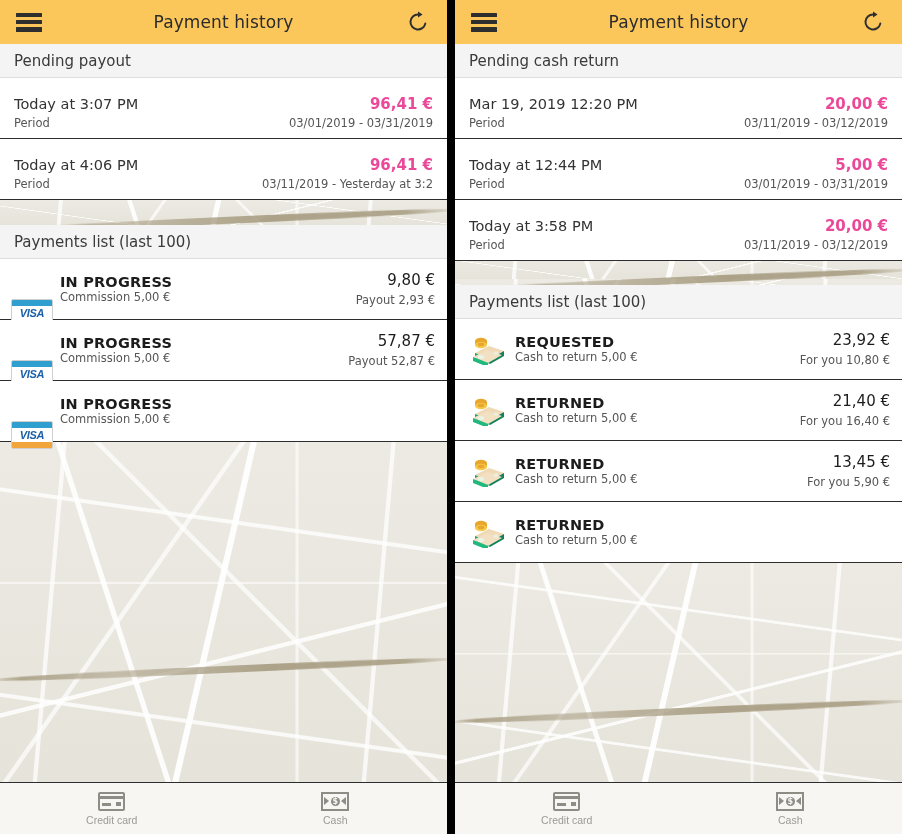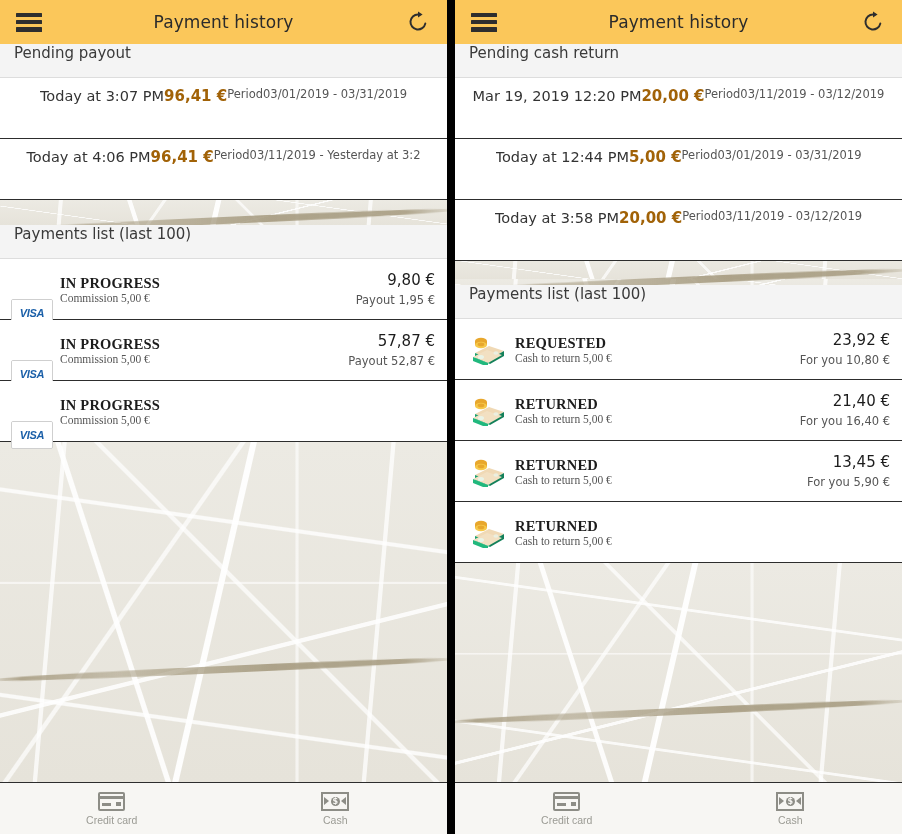--- a/index.html
+++ b/index.html
@@ -68,63 +68,63 @@
     display: flex; align-items: center; justify-content: center;
     cursor: pointer;
   }
   .hamburger { width: 26px; height: 19px; display: flex; flex-direction: column; justify-content: space-between; }
   .hamburger i { display: block; height: 4.5px; background: #2e2e2e; border-radius: .5px; }
 
   
   .sec-head {
     flex: none; height: 34px;
     background: #f4f4f4;
-    display: flex; 
+    display: flex; align-items: center;
     padding: 0 14px;
     border-bottom: 1px solid #dddddd;
     position: relative; z-index: 3;
   }
   .sec-head span { font-size: 15px; color: #3a3a3a; }
 
   
   .pending-row {
     flex: none; height: 61px;
     background: #fff;
     border-bottom: 1px solid #2d2d2d;
     padding: 9px 14px 0 14px;
     position: relative; z-index: 3;
-    display: flex; flex-direction: row; justify-content: center;
+    display: flex; flex-direction: column; justify-content: center;
   }
   .pending-row:first-of-type { border-top: 1px solid #2d2d2d; }
   .prow-top, .prow-bot { display: flex; justify-content: space-between; align-items: baseline; white-space: nowrap; overflow: hidden; }
   .prow-top { margin-bottom: 3px; }
   .p-date { font-size: 14.5px; color: #333; }
-  .p-amt { font-size: 15px; color: #a16207; font-weight: bold; }
+  .p-amt { font-size: 15px; color: #ec4899; font-weight: bold; }
   .p-lbl { font-size: 11.5px; color: #555; }
   .p-period { font-size: 11.5px; color: #555; }
 
   .pay-row {
     flex: none; height: 61px;
     background: #fff;
     border-bottom: 1px solid #2d2d2d;
     display: flex; align-items: center;
     padding: 0 12px 0 10px;
     position: relative; z-index: 3;
   }
   .pay-row:first-of-type { border-top: 1px solid #2d2d2d; }
   .pay-icon { width: 44px; flex: none; display: flex; align-items: center; justify-content: center; }
-  .pay-mid { flex: 1; min-width: 0; padding-left: 6px; font-family: Liberation Serif, serif; }
+  .pay-mid { flex: 1; min-width: 0; padding-left: 6px; }
   .pay-right { text-align: right; flex: none; padding-left: 8px; }
   .pay-status { font-size: 14.5px; font-weight: bold; color: #1c1c1c; letter-spacing: .2px; }
   .pay-sub { font-size: 11.5px; color: #555; margin-top: 0; }
   .pay-amt { font-size: 15px; font-weight: normal; color: #1c1c1c; }
   .pay-for { font-size: 11.5px; color: #555; margin-top: 4px; }
 
   
-  .visa { width: 42px; height: 28px; background: #e5e5e5; border: 1px solid #cfcfcf; border-radius: 2px; overflow: hidden; display: flex; flex-direction: row; margin-top: 48px; }
+  .visa { width: 42px; height: 28px; background: #e5e5e5; border: 1px solid #cfcfcf; border-radius: 2px; overflow: hidden; display: flex; flex-direction: column; margin-top: 48px; }
   .visa .vtop { height: 6px; background: #2f9fd0; }
   .visa .vmid { flex: 1; display: flex; align-items: center; justify-content: center; background: #fff; }
   .visa .vmid b { font-size: 11px; color: #1a5fa8; font-style: italic; font-weight: bold; letter-spacing: -.3px; font-family: "Liberation Sans", sans-serif; }
   .visa .vbot { height: 6px; background: #f2a53a; }
 
   
   .cashic { width: 40px; height: 32px; position: relative; }
 
   
   .spacer { flex: 1; position: relative; overflow: hidden; }
@@ -213,21 +213,21 @@
             </div>
             <div class="vbot"></div>
           </div>
       </div>
       <div class="pay-mid">
         <div class="pay-status">IN PROGRESS</div>
         <div class="pay-sub">Commission 5,00 €</div>
       </div>
       <div class="pay-right">
         <div class="pay-amt">9,80 €</div>
-        <div class="pay-for">Payout 1,95 €</div>
+        <div class="pay-for">Payout 2,93 €</div>
       </div>
     </div>
 
     <div class="pay-row">
       <div class="pay-icon">
         <div class="visa">
             <div class="vtop"></div>
             <div class="vmid">
               <b>VISA</b>
             </div>

